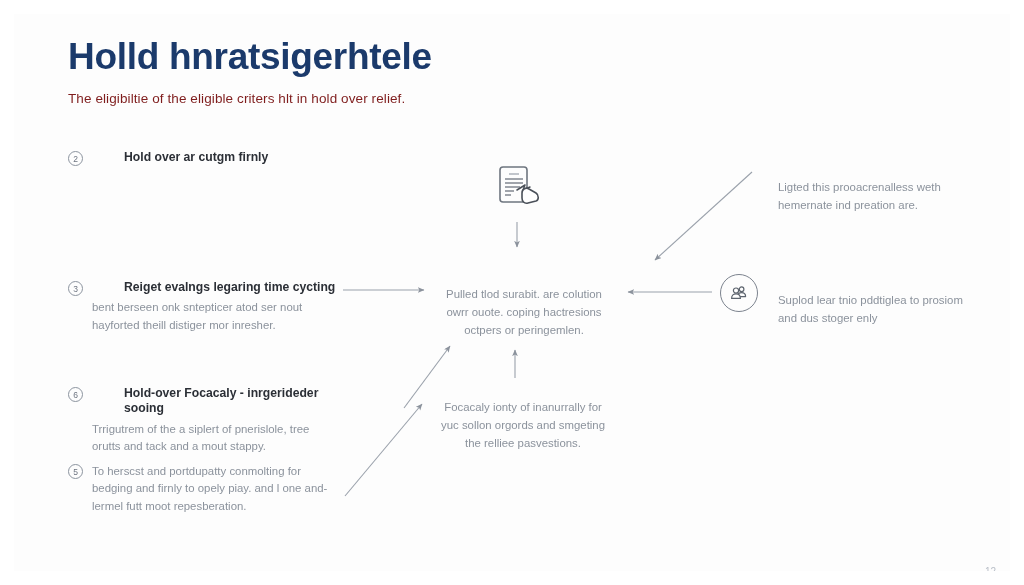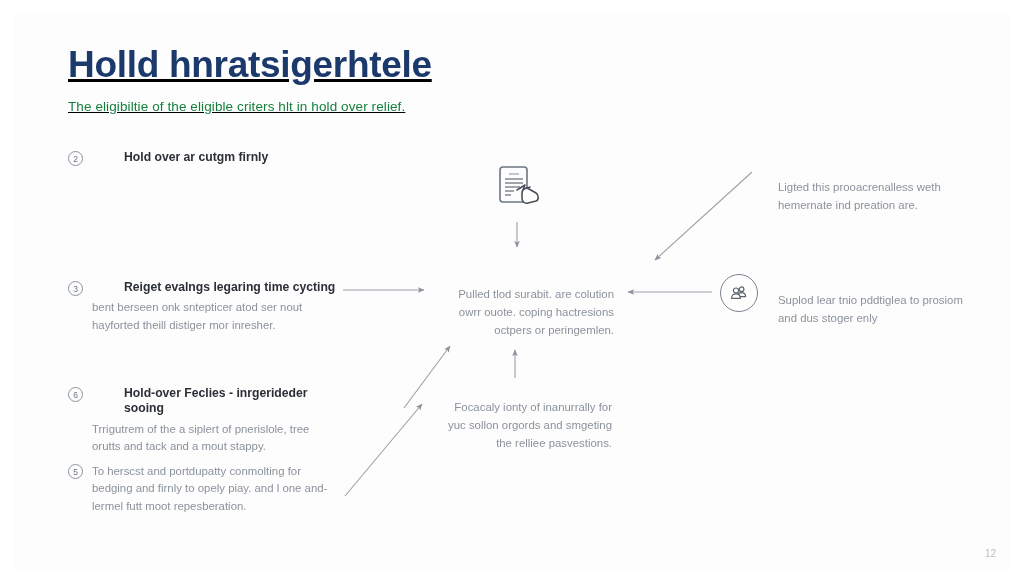--- a/index.html
+++ b/index.html
@@ -30,37 +30,36 @@
     border: 14px solid #ffffff;
     box-sizing: border-box;
     pointer-events: none;
     z-index: 5;
   }
 
   
   #header {
     position: absolute;
     left: 68px;
-    top: 46px;
+    top: 38px;
     width: 720px;
-    text-decoration: underline;
   }
   #title {
     font-size: 37px;
     font-weight: bold;
     color: #1b3a6b;
     letter-spacing: -0.3px;
     line-height: 1.05;
     margin: 0;
     white-space: nowrap;
   }
   #subtitle {
     margin: 14px 0 0 0;
     font-size: 13.5px;
-    color: #15803d;
+    color: #7f1d1d;
     font-weight: normal;
     letter-spacing: 0.1px;
   }
 
   
   #left-column {
     position: absolute;
     left: 68px;
     top: 150px;
     width: 268px;
@@ -100,21 +99,21 @@
     line-height: 1.52;
     margin: 0;
   }
 
   
   .center-text {
     position: absolute;
     font-size: 11.4px;
     color: #8b929c;
     line-height: 1.55;
-    text-align: right;
+    text-align: center;
   }
   #center-text-upper {
     left: 434px;
     top: 275px;
     width: 180px;
   }
   #center-text-lower {
     left: 434px;
     top: 388px;
     width: 178px;
@@ -166,21 +165,21 @@
     top: 0;
     width: 1024px;
     height: 585px;
     pointer-events: none;
   }
 
   
   #page-number {
     position: absolute;
     right: 28px;
-    bottom: 26px;
+    bottom: 8px;
     font-size: 10px;
     color: #b8bec7;
   }
 </style>
 </head>
 <body>
 
 <div id="slide">
 
   <div id="header">
@@ -223,21 +222,21 @@
       <span class="item-badge">3</span>
       <div class="item-body">
         <p class="item-title">Reiget evalngs legaring time cycting</p>
         <p class="item-desc">bent berseen onk sntepticer atod ser nout hayforted theill distiger mor inresher.</p>
       </div>
     </div>
 
     <div class="list-item" style="top:236px;">
       <span class="item-badge">6</span>
       <div class="item-body">
-        <p class="item-title">Hold-over Feclies - inrgerideder sooing</p>
+        <p class="item-title">Hold-over Focacaly - inrgerideder sooing</p>
         <p class="item-desc">Trrigutrem of the a siplert of pnerislole, tree orutts and tack and a mout stappy.</p>
       </div>
     </div>
 
     <div class="list-item" style="top:313px;">
       <span class="item-badge">5</span>
       <div class="item-body">
         <p class="item-desc">To herscst and portdupatty conmolting for bedging and firnly to opely piay. and l one and-lermel futt moot repesberation.</p>
       </div>
     </div>

